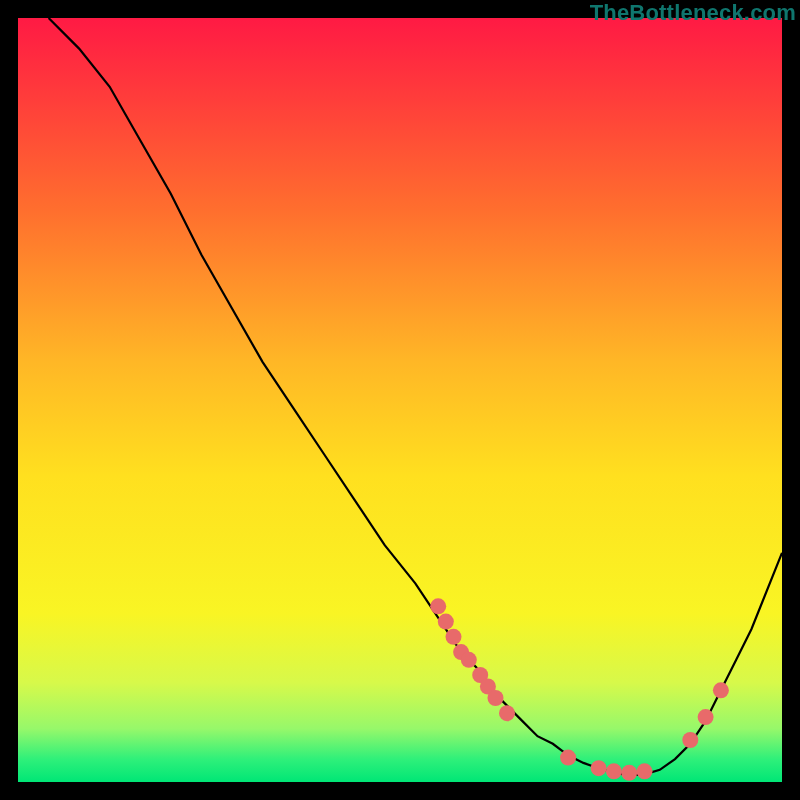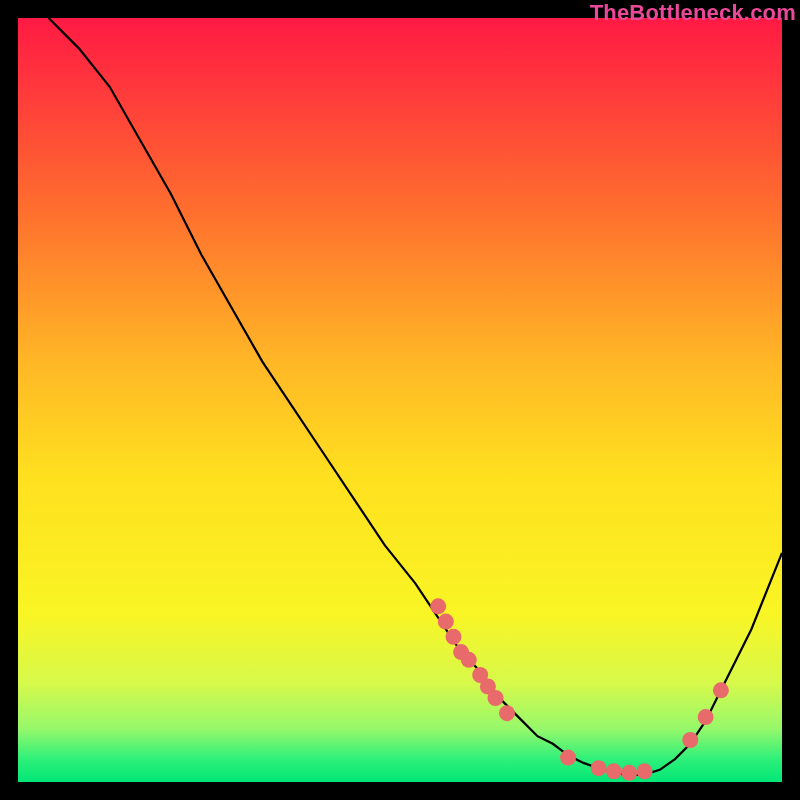--- a/index.html
+++ b/index.html
@@ -41,21 +41,21 @@
     width: 764px;
     height: 764px;
   }
   .watermark {
     position: absolute;
     top: 0px;
     right: 4px;
     font-family: Arial, Helvetica, sans-serif;
     font-size: 22px;
     font-weight: bold;
-    color: #ec4899;
+    color: #0f766e;
     letter-spacing: 0.2px;
     user-select: none;
   }
 </style>
 </head>
 <body>
 
 <div class="container">
   <div class="plot-area"></div>
   <svg class="overlay" viewBox="0 0 764 764">

